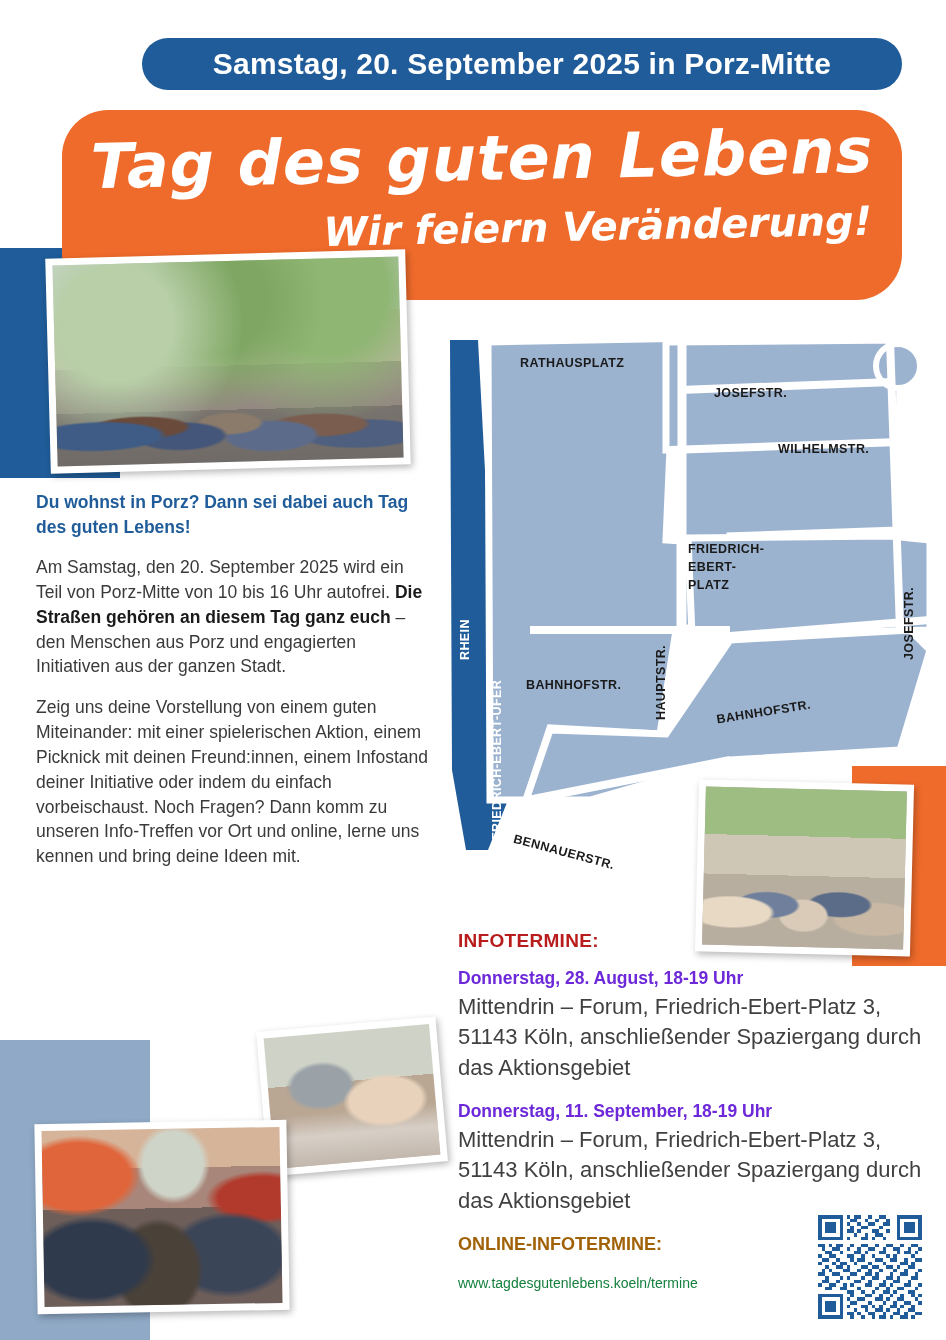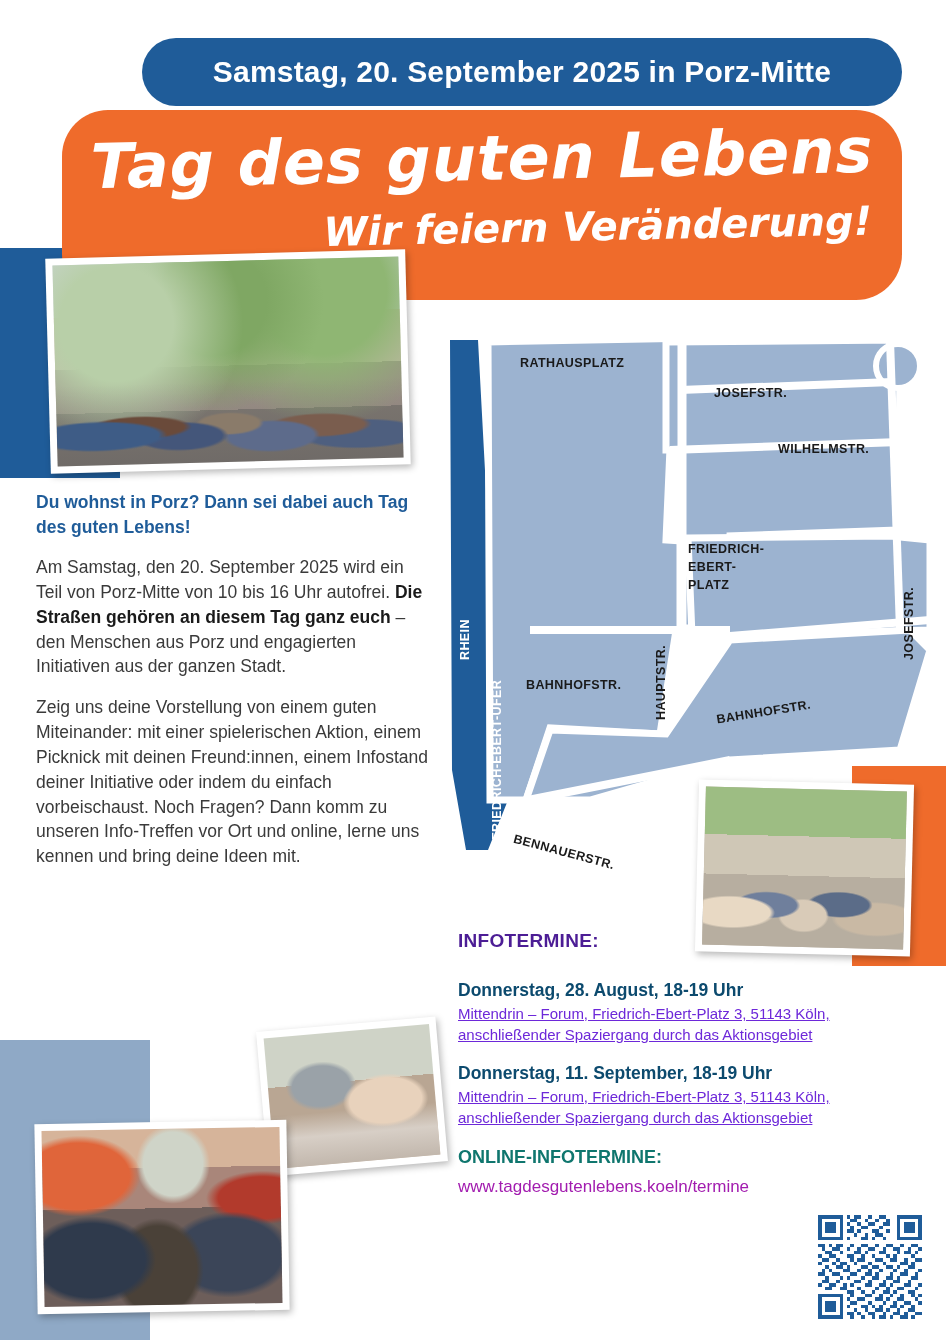--- a/index.html
+++ b/index.html
@@ -21,21 +21,21 @@
     height: 1340px;
     overflow: hidden;
   }
 
   
   .date-banner {
     position: absolute;
     left: 142px;
     top: 38px;
     width: 760px;
-    height: 68px;
+    height: 52px;
     background: #1f5c99;
     border-radius: 34px;
     color: #ffffff;
     font-size: 30px;
     font-weight: bold;
     display: flex;
     align-items: center;
     justify-content: center;
     letter-spacing: 0.2px;
   }
@@ -260,49 +260,48 @@
   .rot-90 { transform: rotate(-90deg); transform-origin: left top; }
 
   
   .info {
     position: absolute;
     left: 458px;
     top: 930px;
     width: 470px;
   }
   .info-head {
-    color: #4c1d95;
+    color: #b91c1c;
     font-weight: bold;
     font-size: 19px;
     letter-spacing: 0.3px;
-    margin-bottom: 28px;
+    margin-bottom: 16px;
   }
   .ev-title {
-    color: #0c4a6e;
+    color: #6d28d9;
     font-weight: bold;
     font-size: 17.5px;
     margin-bottom: 3px;
   }
   .ev-body {
-    color: #6d28d9;
-    font-size: 15px;
+    color: #404040;
+    font-size: 22px;
     line-height: 1.38;
     margin-bottom: 18px;
-    text-decoration: underline;
   }
   .online-head {
-    color: #0f766e;
+    color: #a16207;
     font-weight: bold;
     font-size: 18px;
     margin-top: 6px;
-    margin-bottom: 9px;
+    margin-bottom: 20px;
   }
   .online-url {
-    color: #a21caf;
-    font-size: 17px;
+    color: #15803d;
+    font-size: 14px;
   }
   .qr {
     position: absolute;
     left: 818px;
     top: 1215px;
     width: 104px;
     height: 104px;
   }
   .qr svg { display: block; }
 </style>

